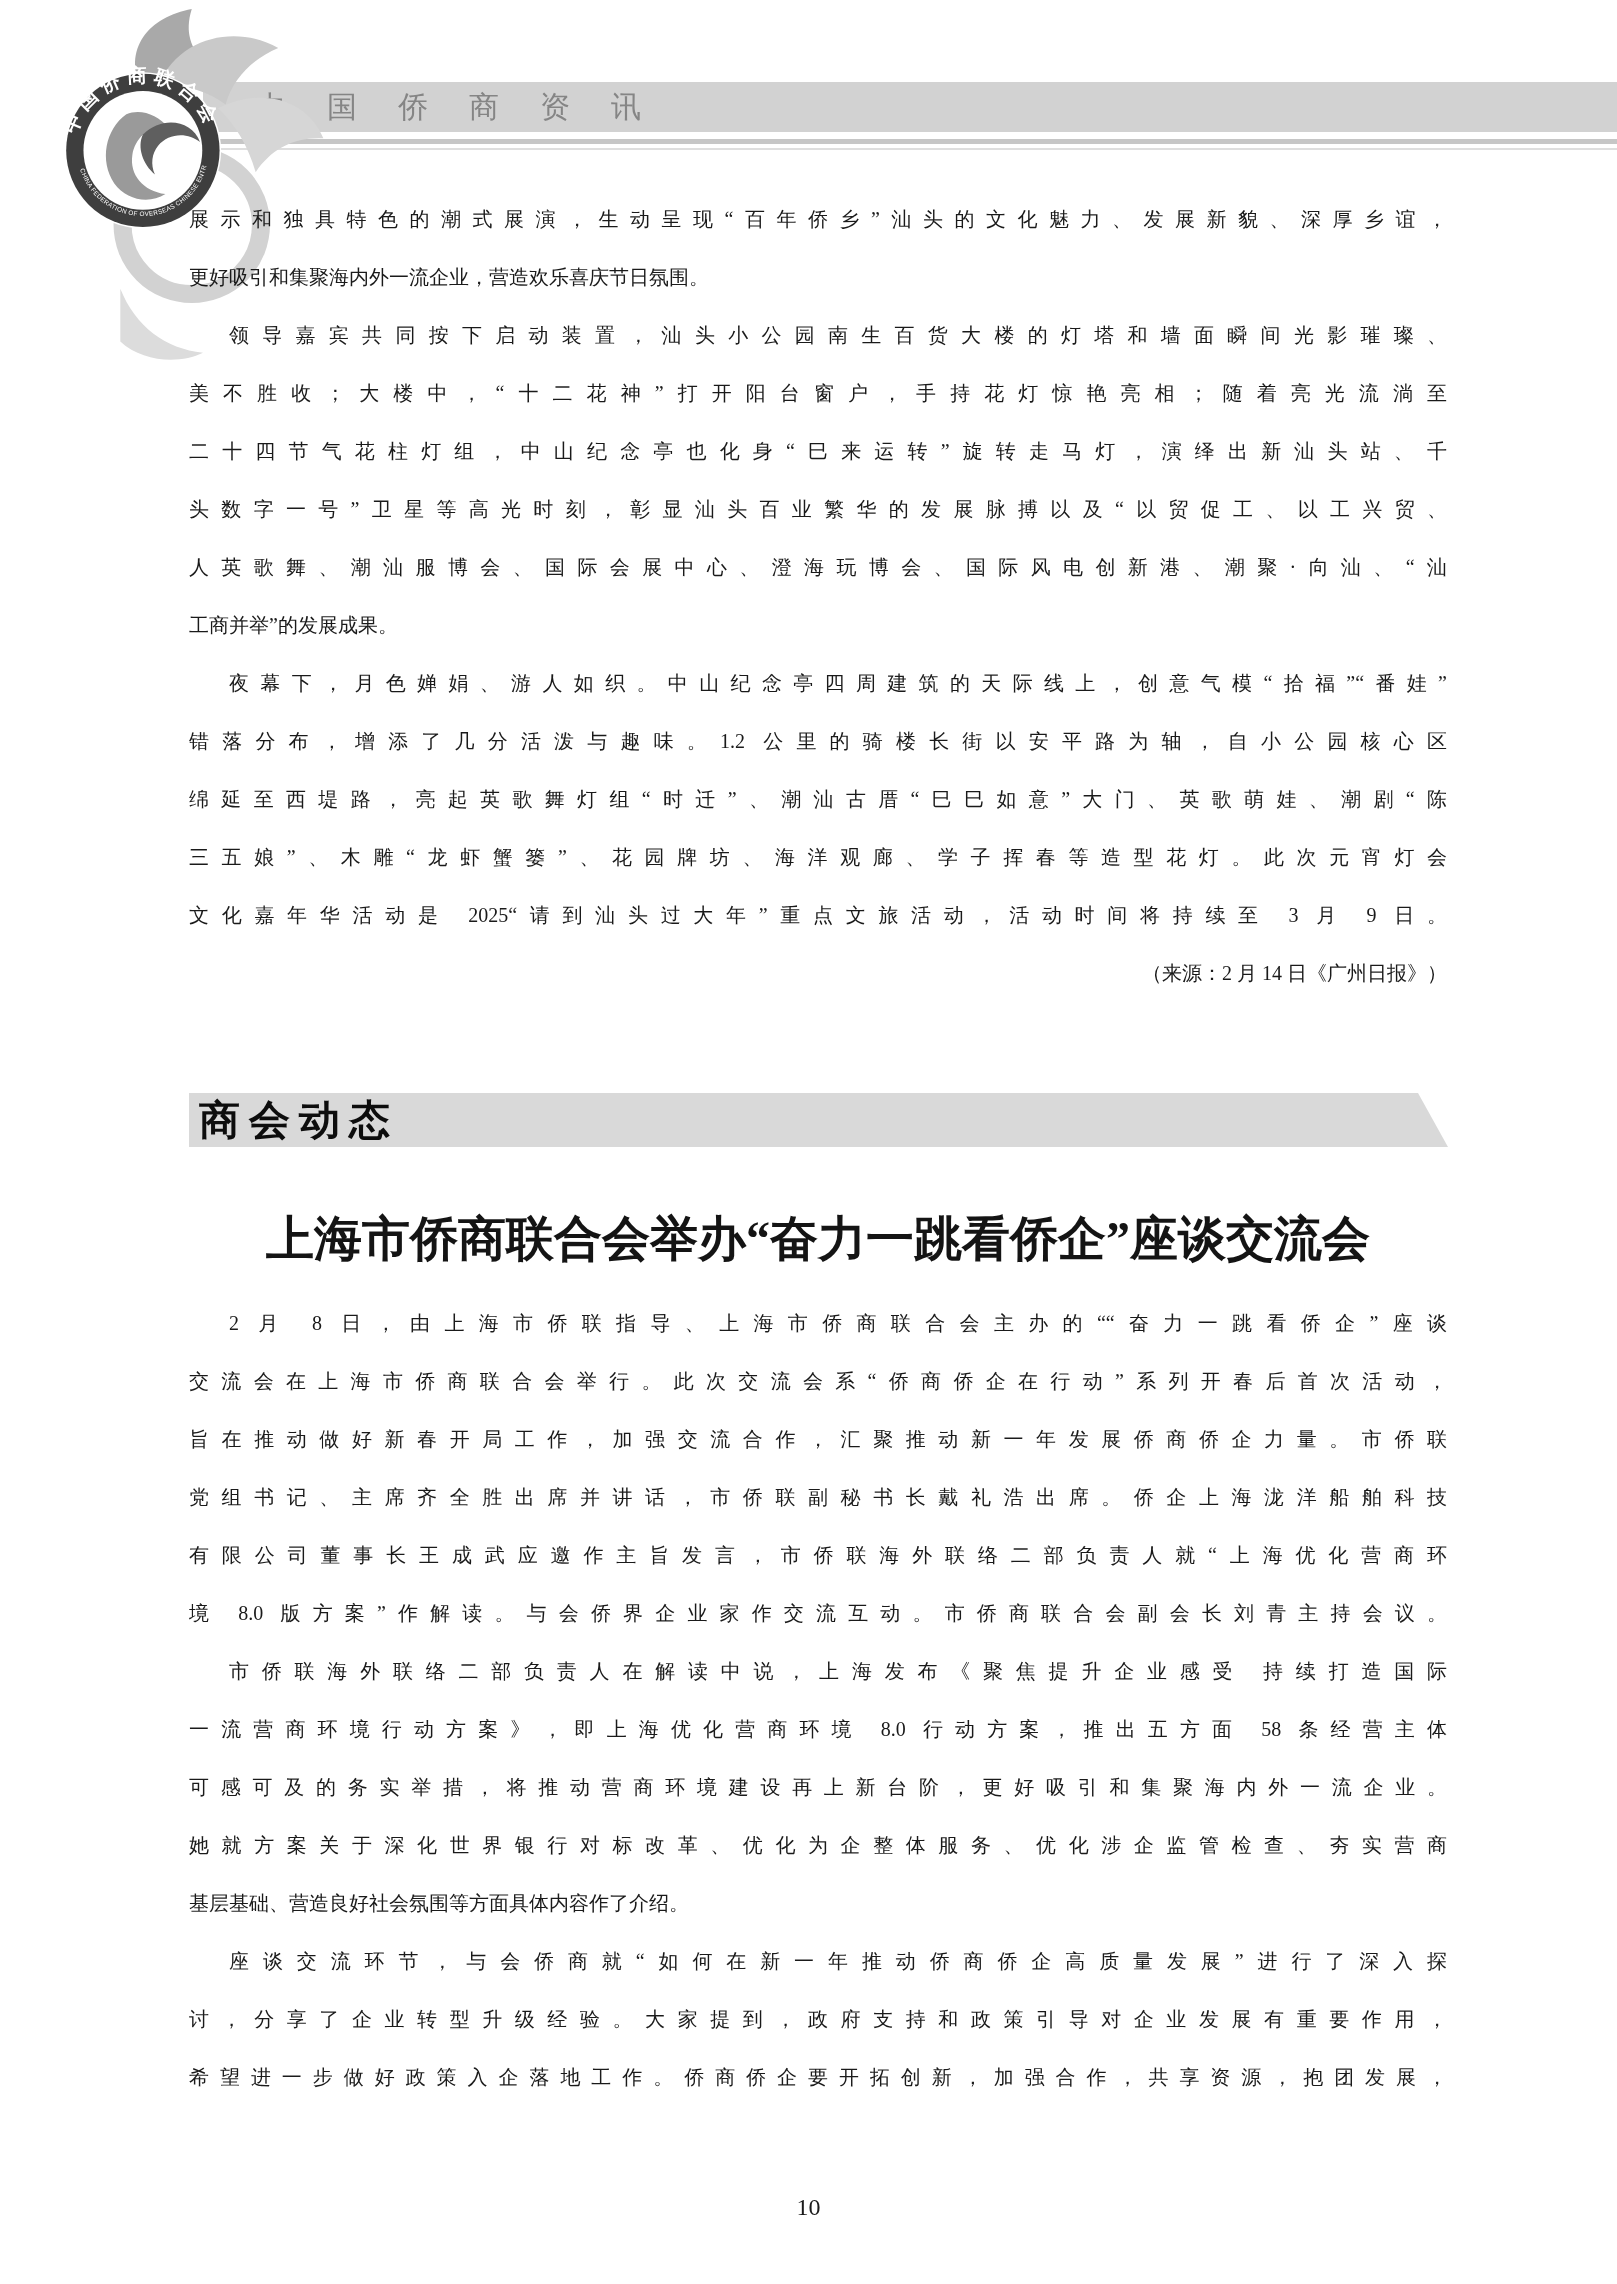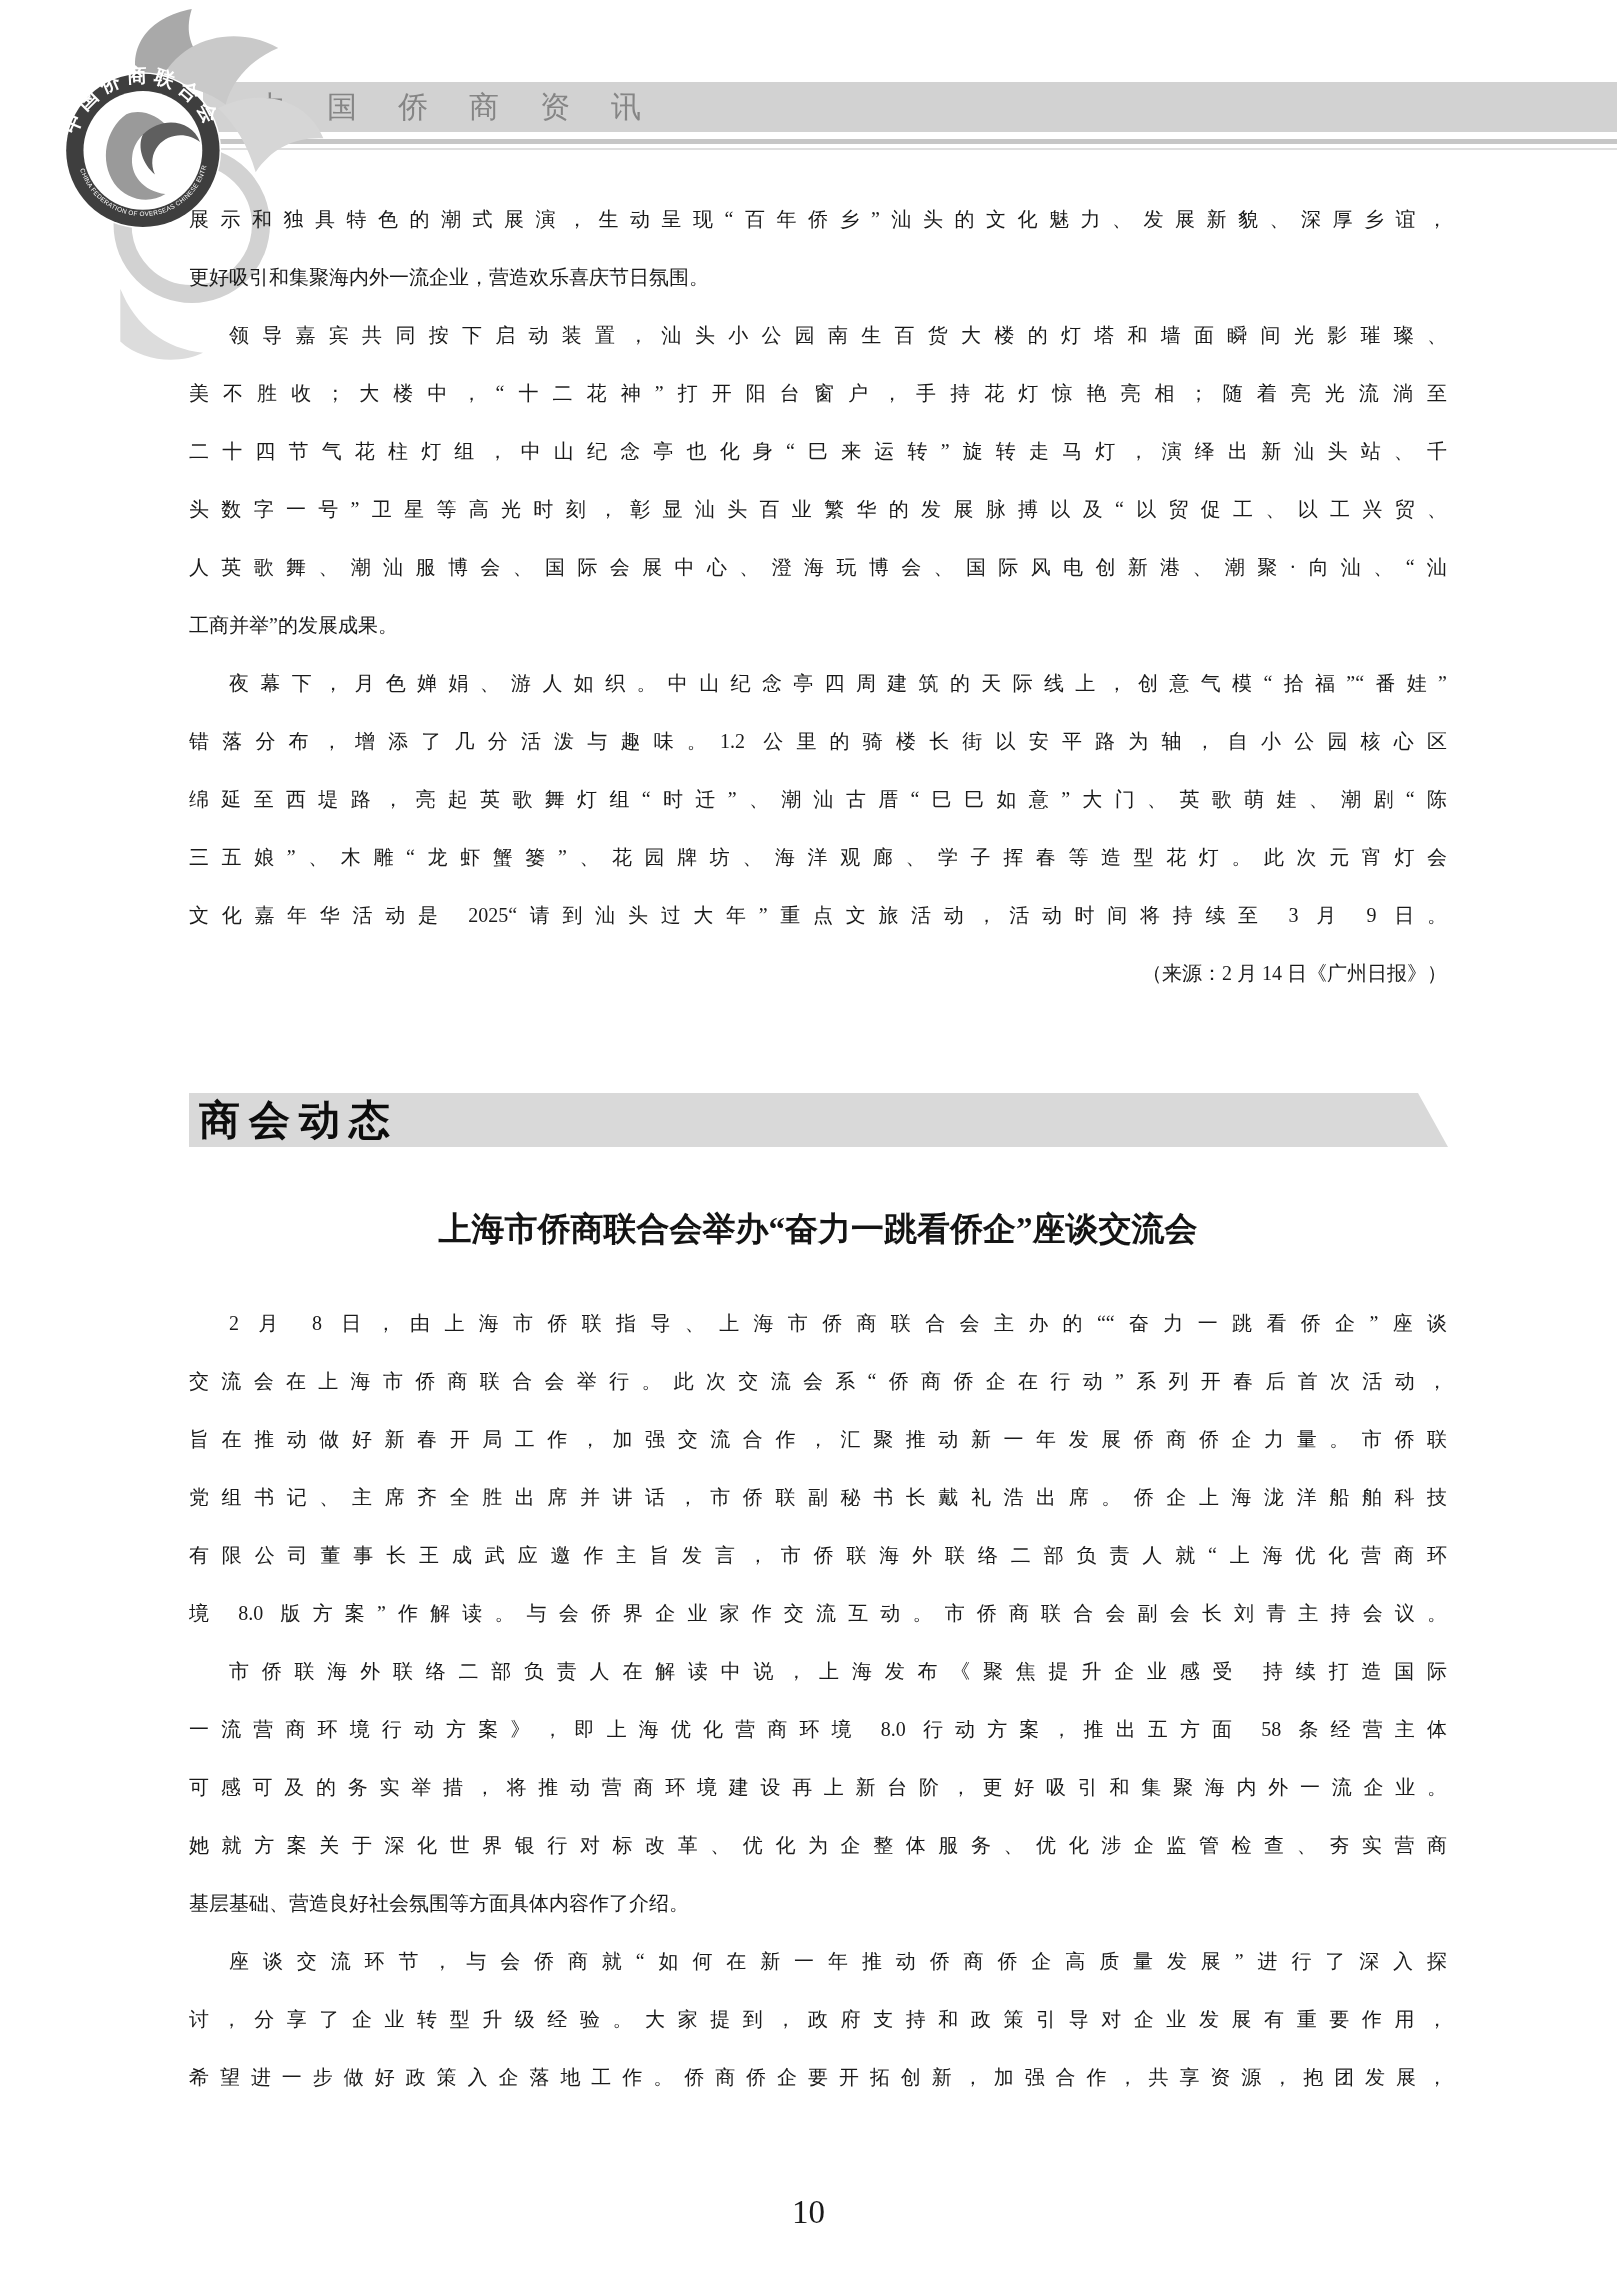--- a/index.html
+++ b/index.html
@@ -46,27 +46,27 @@
     background:var(--banner,#d9d9d9);
     clip-path:polygon(0 0, calc(100% - 30px) 0, 100% 100%, 0 100%);
   }
   .banner-label{
     position:absolute;left:199px;top:1093px;height:54px;line-height:54px;
     font-size:41px;font-weight:bold;letter-spacing:9px;color:#0d0d0d;
   }
   
   .article-title{
     position:absolute;left:189px;top:1207px;width:1258px;height:51px;
-    text-align:center;font-size:33px;font-weight:bold;color:#141414;
+    text-align:center;font-size:48px;font-weight:bold;color:#141414;
     white-space:nowrap;
   }
   
   .pageno{
     position:absolute;left:0;top:2194px;width:1617px;height:41px;
-    text-align:center;font-size:33px;color:#1a1a1a;
+    text-align:center;font-size:24px;color:#1a1a1a;
   }
 </style>
 </head>
 <body>
 
 <div id="page" style="--band: #d2d2d2; --banner: #d9d9d9; --rule: #c6c6c6; --ink: #1a1a1a; --muted: #858585;">
 
   <div class="band"></div>
   <div class="rule1"></div>
   <div class="rule2"></div>

